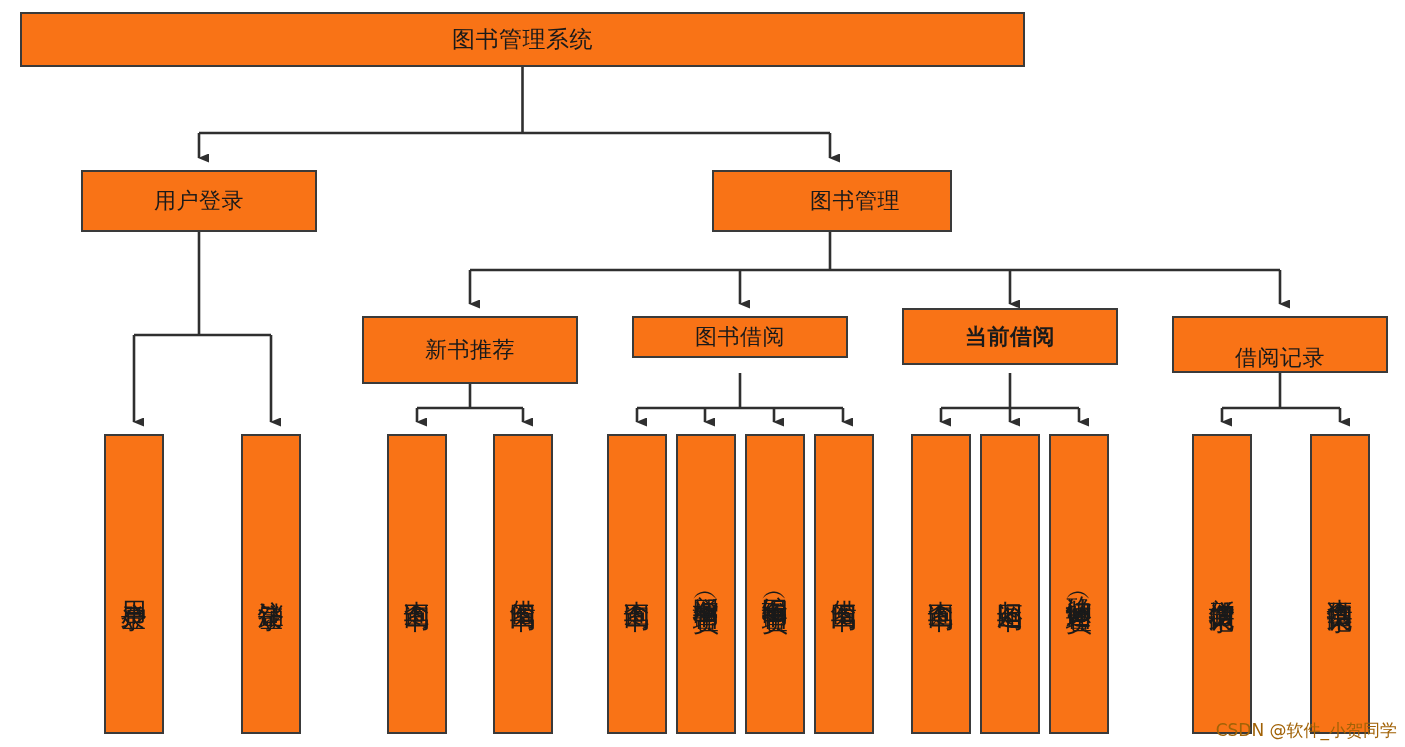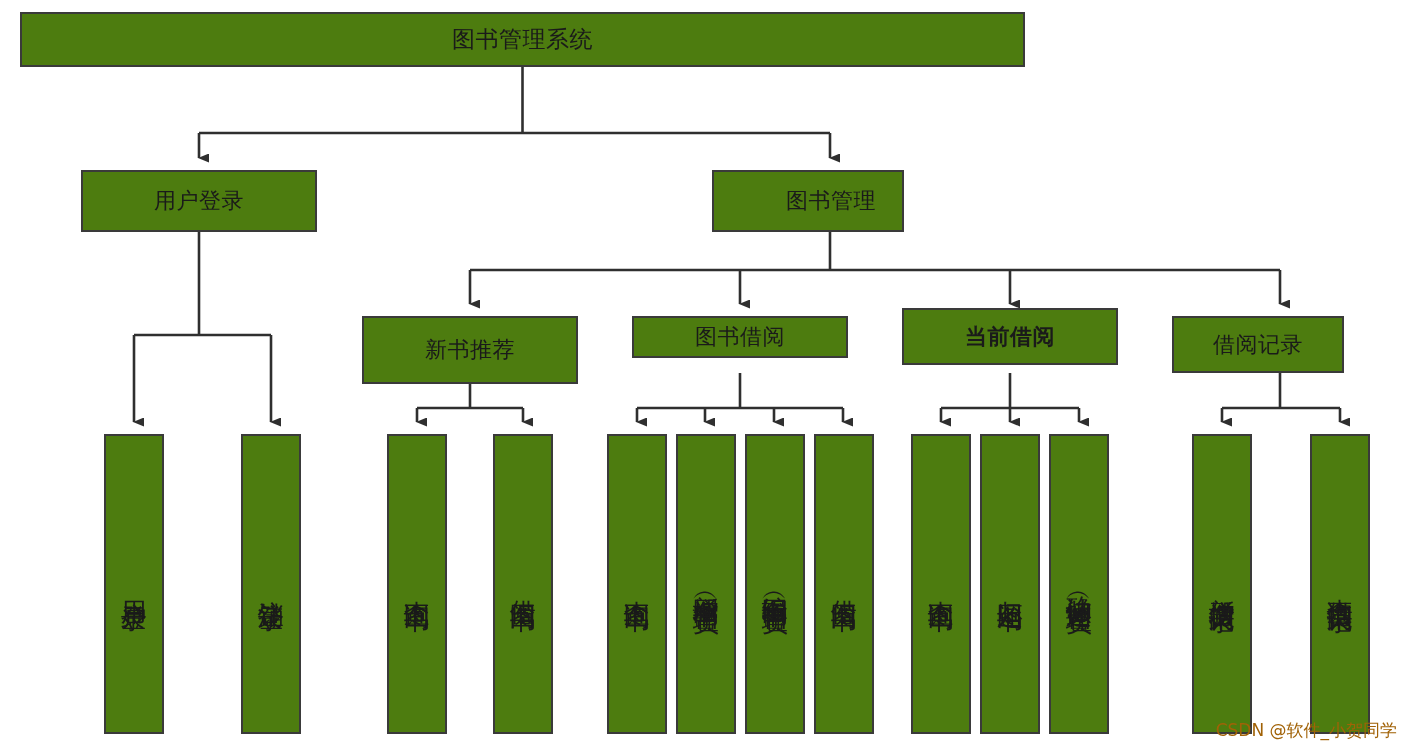--- a/index.html
+++ b/index.html
@@ -11,21 +11,21 @@
     position:relative;
   }
   #canvas{position:absolute;left:0;top:0;width:1405px;height:747px;}
 
   
   #wires{position:absolute;left:0;top:0;width:1405px;height:747px;}
 
   .node{
     position:absolute;
     box-sizing:border-box;
-    background:#4d7c0f;
+    background:#f97316;
     border:2px solid #3a3a3a;
     display:flex;
     align-items:center;
     justify-content:center;
     color:#1a1a1a;
     z-index:2;
   }
   .node .lbl{
     display:block;
     text-align:center;
@@ -122,34 +122,34 @@
     </g>
   </svg>
 
   <div class="node h-node root" style="left:20px;top:12px;width:1005px;height:55px;">
     <span class="lbl">图书管理系统</span>
   </div>
 
   <div class="node h-node" style="left:81px;top:170px;width:236px;height:62px;">
     <span class="lbl">用户登录</span>
   </div>
-  <div class="node h-node" style="left:712px;top:170px;width:192px;height:62px;padding-left:46px;">
+  <div class="node h-node" style="left:712px;top:170px;width:240px;height:62px;padding-left:46px;">
     <span class="lbl">图书管理</span>
   </div>
 
   <div class="node h-node" style="left:362px;top:316px;width:216px;height:68px;">
     <span class="lbl">新书推荐</span>
   </div>
   <div class="node h-node" style="left:632px;top:316px;width:216px;height:42px;">
     <span class="lbl">图书借阅</span>
   </div>
   <div class="node h-node" style="left:902px;top:308px;width:216px;height:57px;font-weight:bold;">
     <span class="lbl">当前借阅</span>
   </div>
-  <div class="node h-node" style="left:1172px;top:316px;width:172px;height:57px;">
+  <div class="node h-node" style="left:1172px;top:316px;width:216px;height:57px;align-items:flex-end;">
     <span class="lbl">借阅记录</span>
   </div>
 
   <div class="node v-node" style="left:104px;top:434px;width:60px;height:300px;">
     <span class="lbl">用户登录</span>
   </div>
   <div class="node v-node" style="left:241px;top:434px;width:60px;height:300px;">
     <span class="lbl">注销登录</span>
   </div>
 

